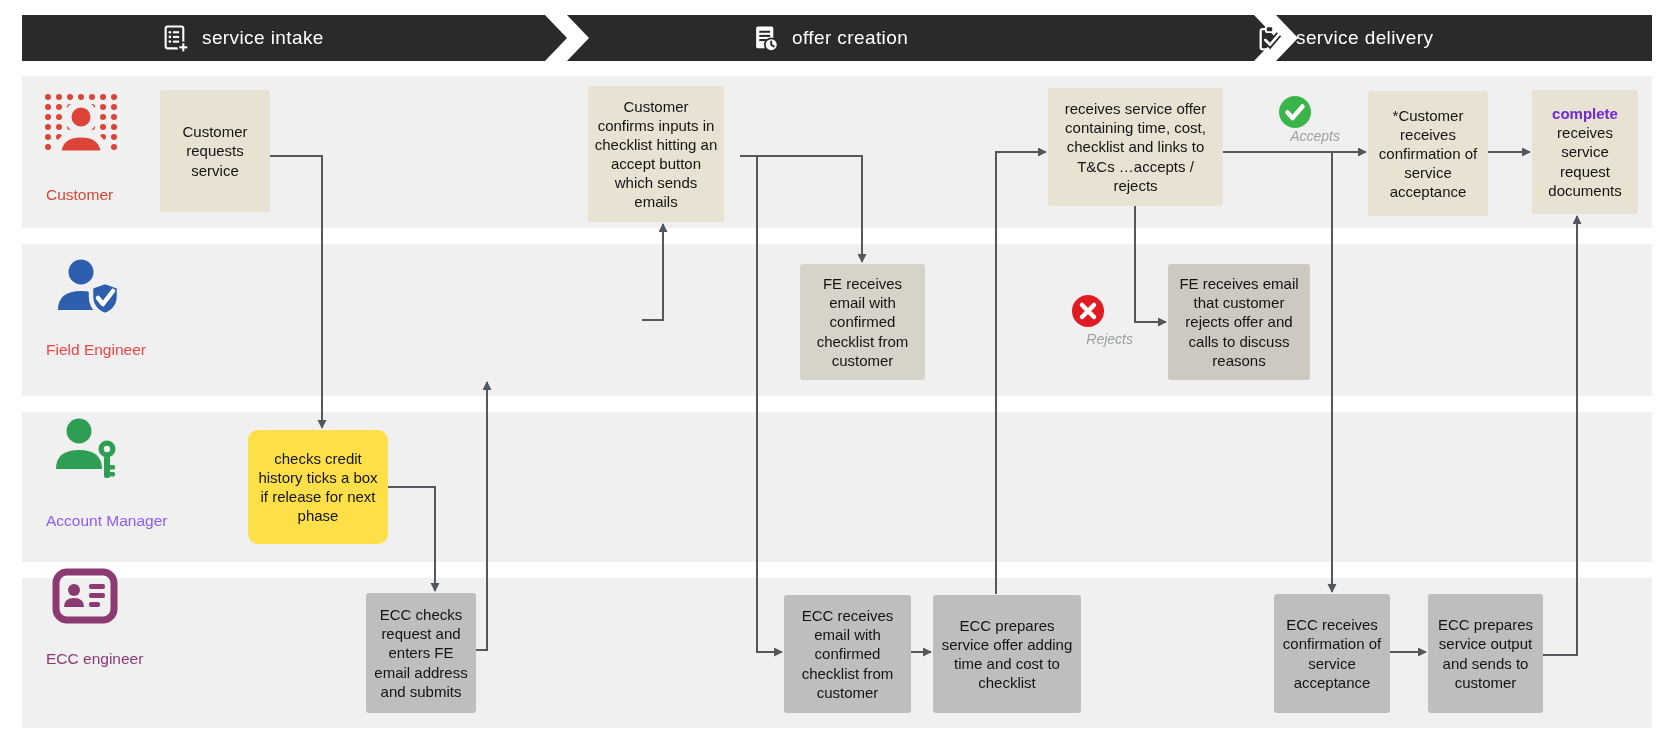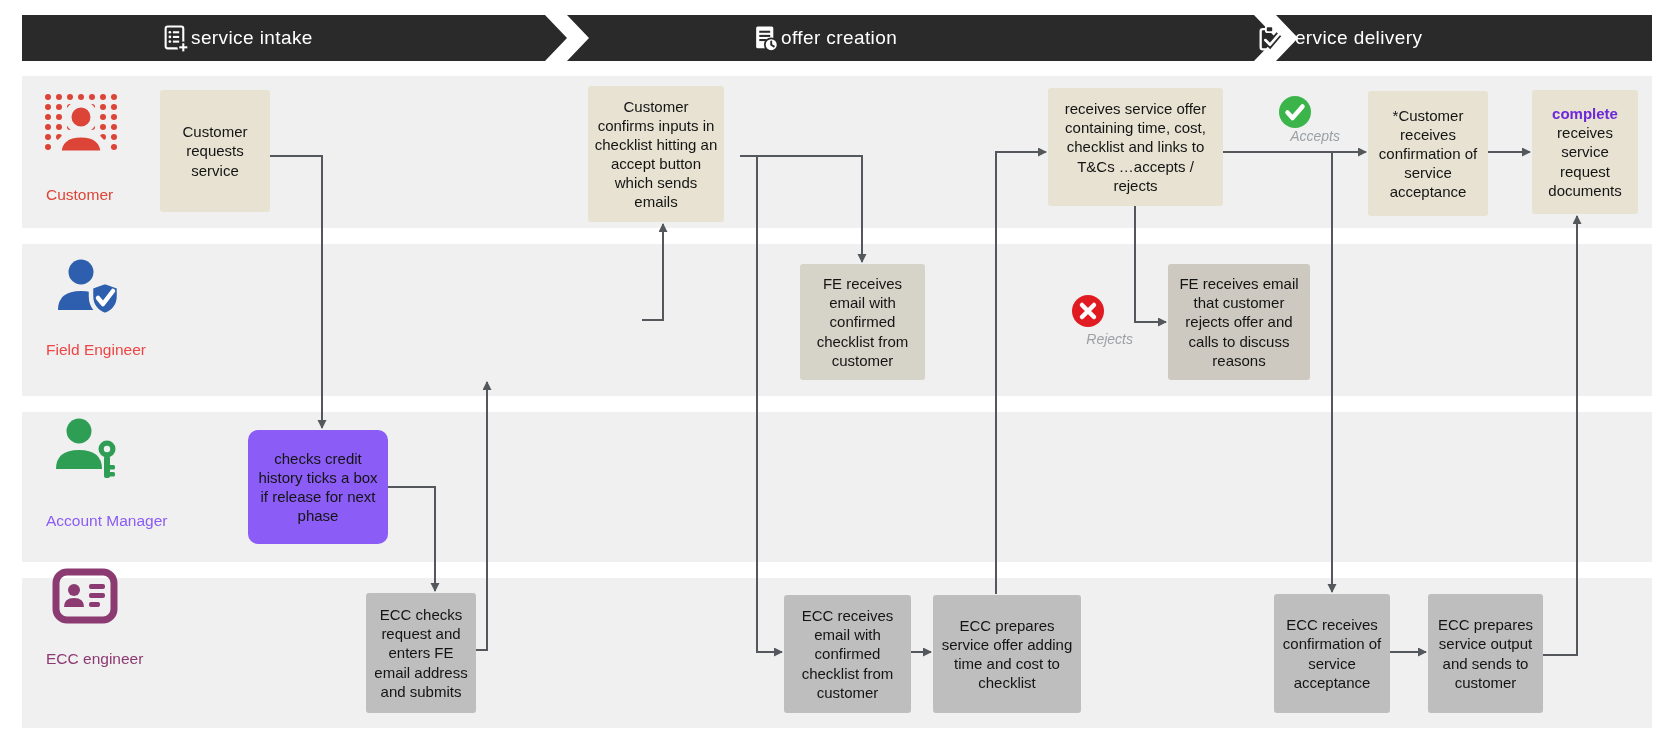--- a/index.html
+++ b/index.html
@@ -1,38 +1,38 @@
 <!DOCTYPE html>
 <html><head>
 <meta charset="utf-8">
 <style>
   html,body{margin:0;padding:0;background:#fff;}
   body{font-family:"Liberation Sans","DejaVu Sans",sans-serif;}
   #canvas{position:relative;width:1679px;height:749px;background:#fff;overflow:hidden;}
 
   
   .banner{position:absolute;left:22px;top:15px;width:1630px;height:46px;background:#2a2a2a;}
-  .phase{position:absolute;top:0;height:46px;display:flex;align-items:center;gap:2px;}
+  .phase{position:absolute;top:0;height:46px;display:flex;align-items:center;gap:13px;}
   .phase-label{color:#fff;font-size:19px;letter-spacing:.4px;white-space:nowrap;}
   .chevron-sep{position:absolute;top:0;width:44px;height:46px;background:#fff;
     clip-path:polygon(0 0,50% 0,100% 50%,50% 100%,0 100%,50% 50%);}
 
   
   .lane{position:absolute;left:22px;width:1630px;background:#f0f0f0;}
   .role-label{position:absolute;left:46px;font-size:15.5px;white-space:nowrap;}
   .role-icon{position:absolute;}
 
   
   .box{position:absolute;display:flex;flex-direction:column;align-items:center;justify-content:center;
     text-align:center;font-size:15px;line-height:1.27;color:#141414;border-radius:3px;padding:4px 6px;box-sizing:border-box;}
   .box-tan{background:#e7e2d2;}
   .box-fe{background:#d6d3c8;}
   .box-fe2{background:#cdc9c0;}
   .box-ecc{background:#bebebe;}
-  .box-white{background:#8b5cf6;border-radius:10px;}
+  .box-white{background:#fde047;border-radius:10px;}
   .box-status{font-weight:bold;color:#6d28d9;}
 
   
   .decision-label{position:absolute;font-size:14px;font-style:italic;color:#9aa0a4;text-align:right;width:90px;}
 
   svg{display:block;}
   .connectors{position:absolute;left:0;top:0;}
 </style>
 </head>
 <body>

